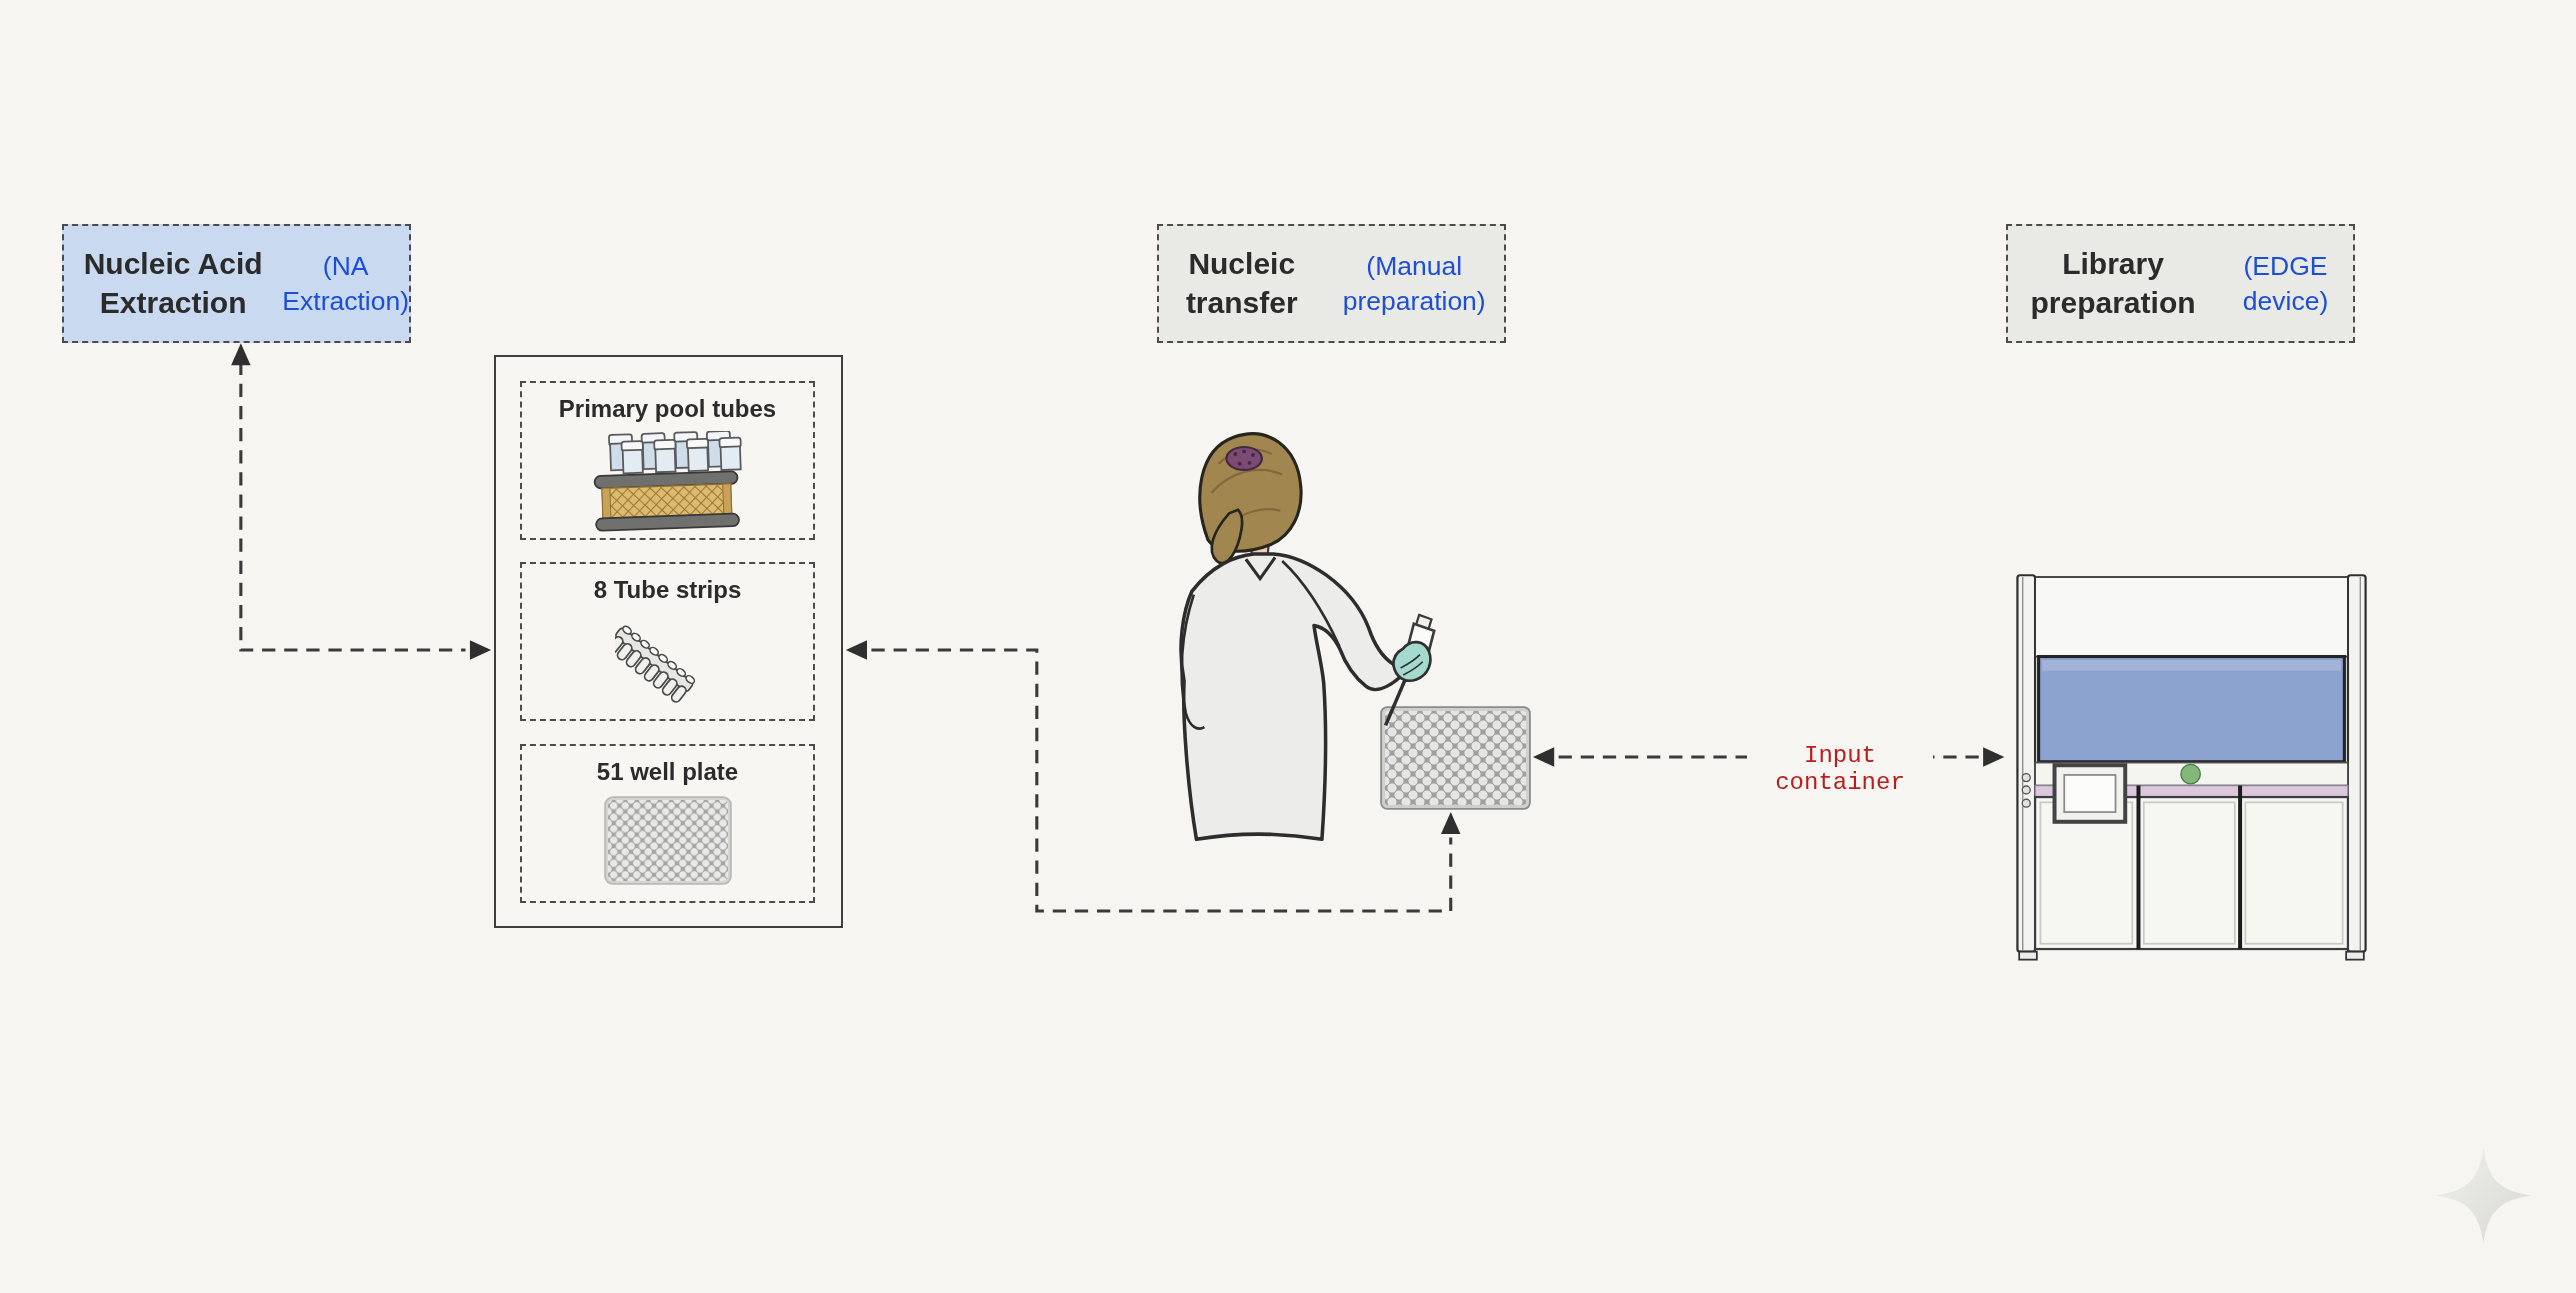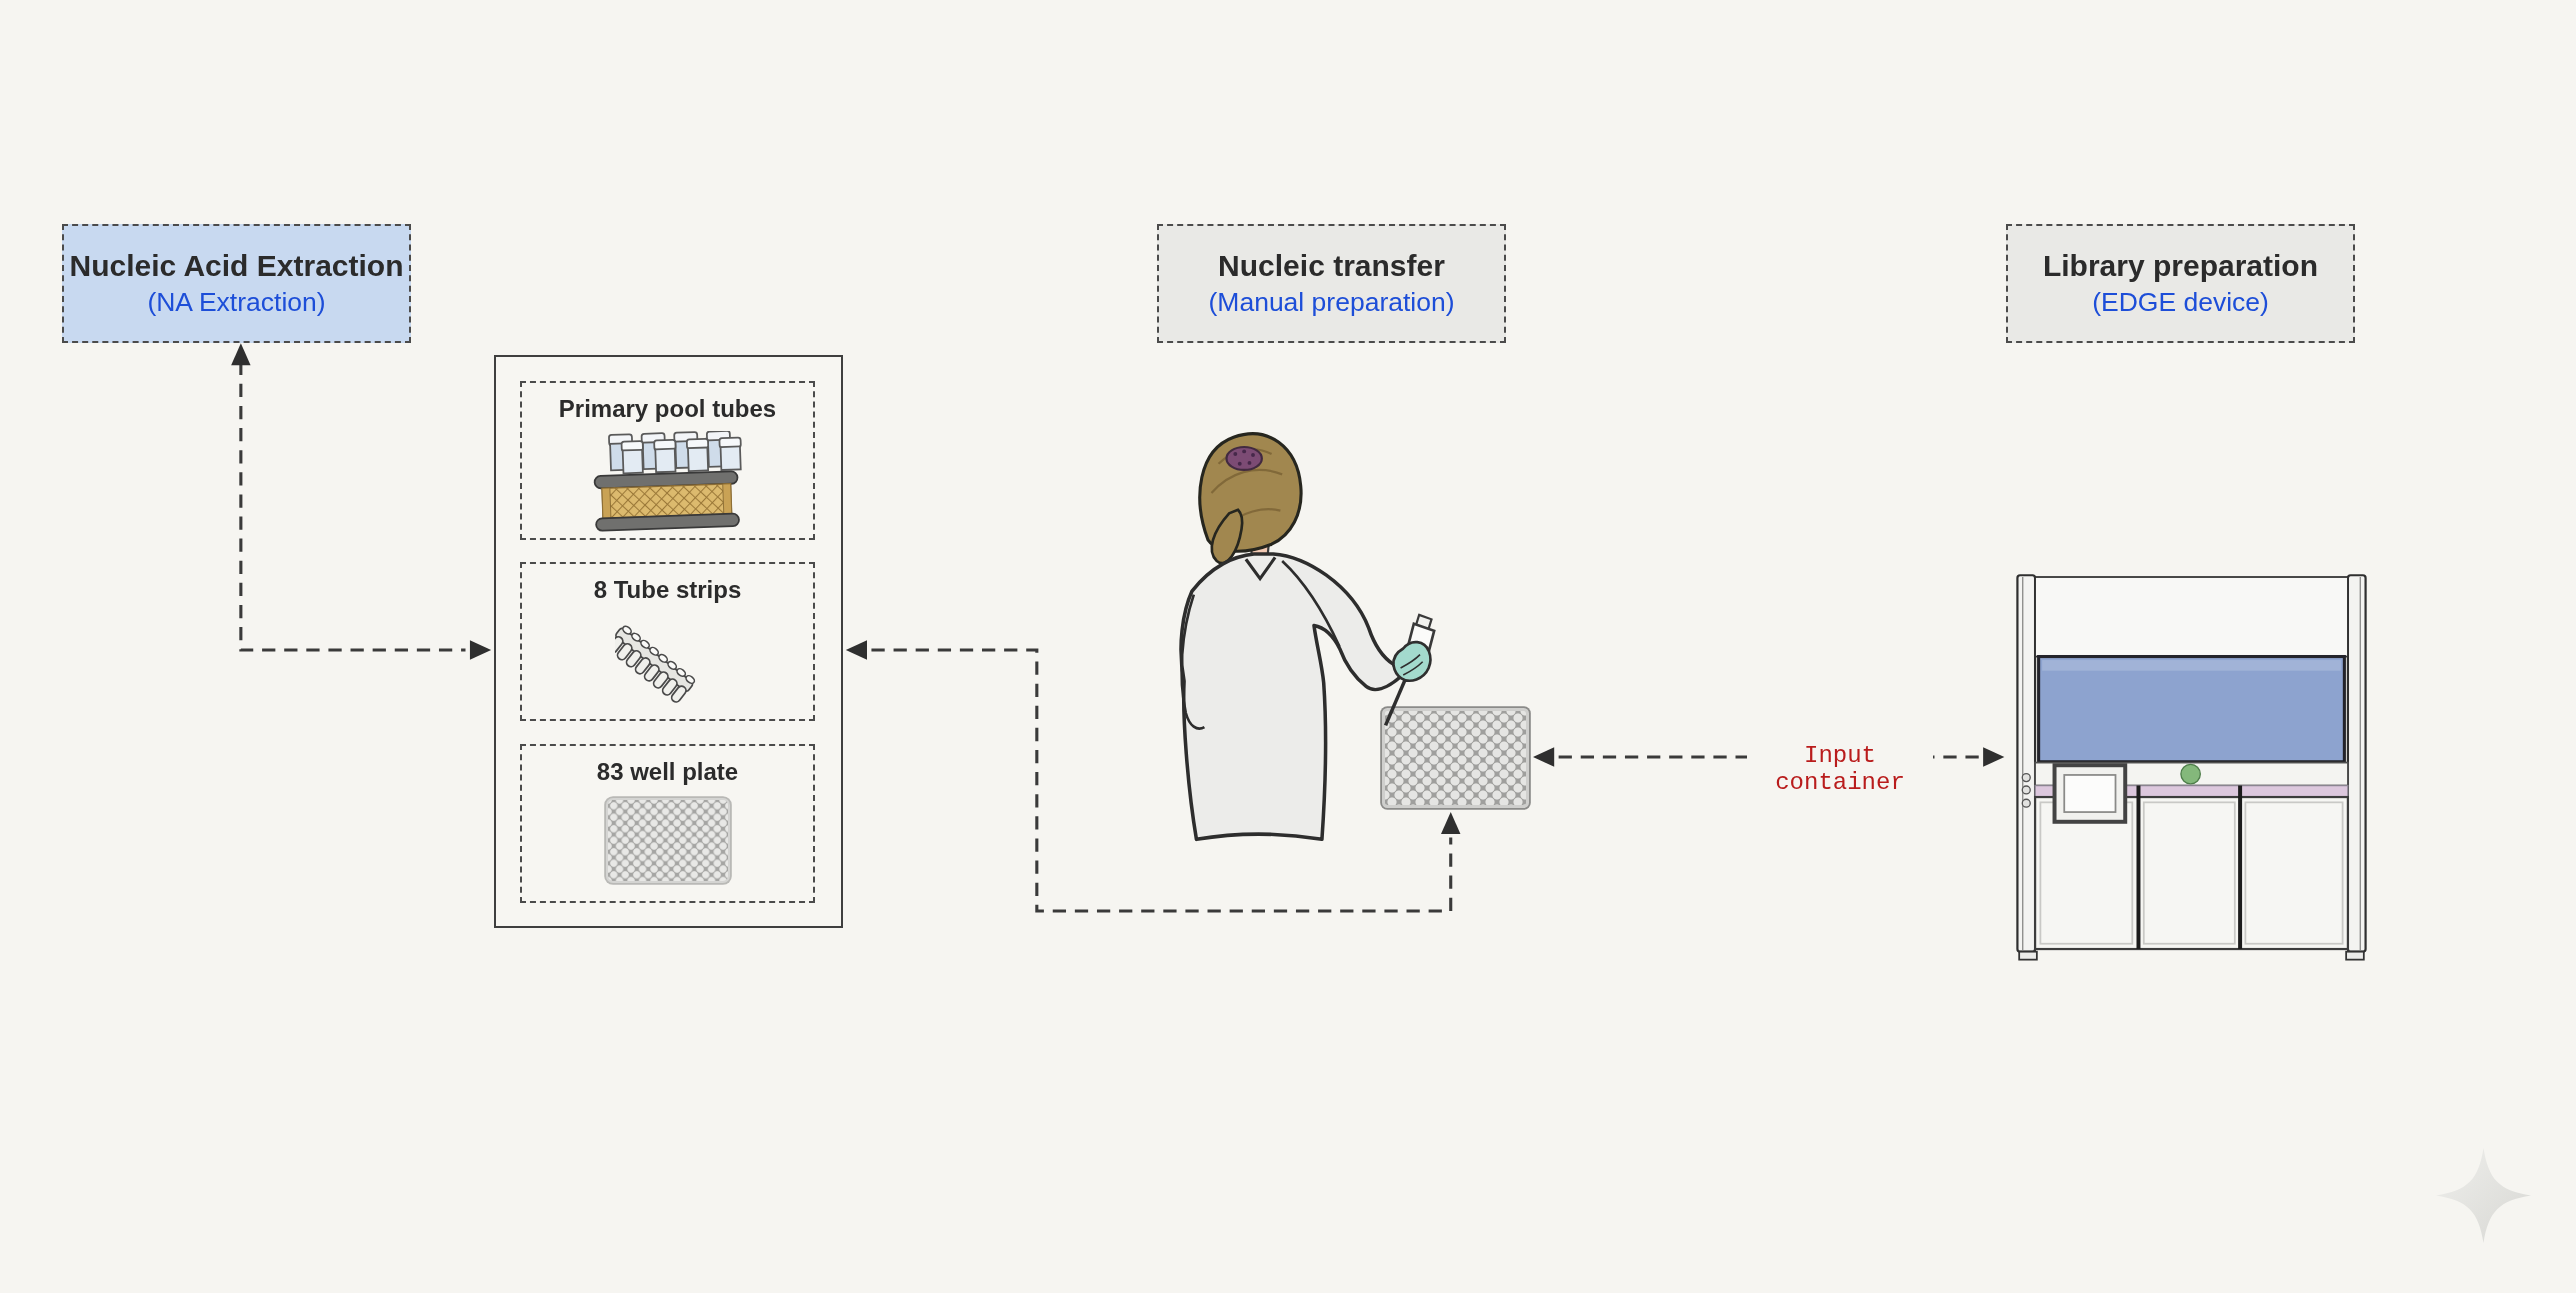--- a/index.html
+++ b/index.html
@@ -6,21 +6,21 @@
   body{
     width:2576px;height:1293px;position:relative;overflow:hidden;
     background:#f6f5f1;
     font-family:"Liberation Sans",sans-serif;
   }
   .layer{position:absolute;left:0;top:0;}
   
   .stage{
     position:absolute;box-sizing:border-box;
     border:2.7px dashed #4b4b4b;
-    display:flex;flex-direction:column;justify-content:center;align-items:center;
+    display:flex;flex-direction:row;justify-content:center;align-items:center;
     text-align:center;
   }
   .stage-title{font-size:30px;font-weight:bold;color:#2b2b2b;line-height:1.28;}
   .stage-subtitle{font-size:26.5px;color:#1d4ed8;line-height:1.3;}
   #stage-na{left:62px;top:224px;width:349px;height:119px;background:#c8d9f0;}
   #stage-st{left:1157px;top:224px;width:349px;height:119px;background:#e9e9e6;}
   #stage-lp{left:2006px;top:224px;width:349px;height:119px;background:#e9e9e6;}
 
   
   .panel{
@@ -165,21 +165,21 @@
             <ellipse cx="59" cy="13" rx="5.3" ry="3.5"></ellipse>
             <ellipse cx="72" cy="13" rx="5.3" ry="3.5"></ellipse>
             <ellipse cx="85" cy="13" rx="5.3" ry="3.5"></ellipse>
             <ellipse cx="98" cy="13" rx="5.3" ry="3.5"></ellipse>
           </g>
         </g>
       </svg>
     </div>
 
     <div class="subbox" id="subbox-3">
-      <div class="sublabel">83 well plate</div>
+      <div class="sublabel">51 well plate</div>
       <div class="wellplate-sm"></div>
     </div>
   </div>
 
   <div class="sample-plate"></div>
 
   <svg class="layer" style="left:1146px;top:409px;" width="442" height="433" viewBox="0 0 500 490">
     <path d="M118,140 L140,140 L137,172 L120,172 Z" fill="#f2c9b3" stroke="#3a3a3a" stroke-width="2.5"></path>
     <path d="M70,148 C52,100 60,46 99,32 C138,18 171,43 175,87 C178,118 164,143 142,153 C117,163 83,166 70,148 Z" fill="#a1874f" stroke="#26261f" stroke-width="3.5"></path>
     <g stroke="#7c6436" stroke-width="2.5" fill="none" opacity="0.85">

